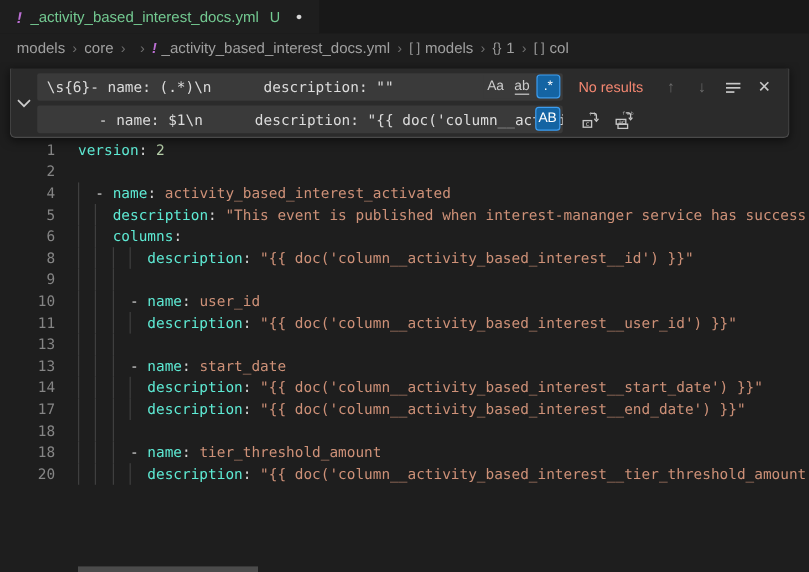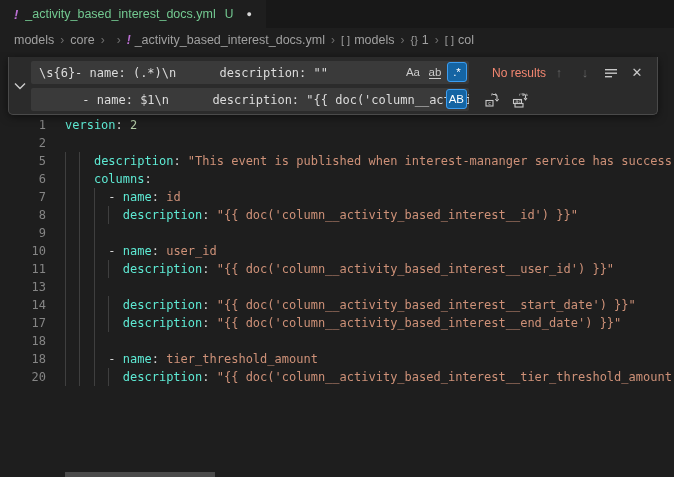--- a/index.html
+++ b/index.html
@@ -47,21 +47,21 @@
   .frow { display:flex; align-items:center; height:23px; }
   .finput { position:relative; width:438px; height:23px; background:#3a3a3a; border-radius:2px;
             display:flex; align-items:center; overflow:hidden; }
   .finput .ftext { font-family:"DejaVu Sans Mono", monospace; font-size:12px; color:#dcdcdc;
                    white-space:pre; padding-left:8px; overflow:hidden; flex:1; }
   .opts { position:absolute; right:2px; top:1px; display:flex; gap:2px; background:#3a3a3a; }
   .optbtn { min-width:20px; height:20px; border-radius:3px; display:flex; align-items:center;
             justify-content:center; color:#cccccc; font-size:11.5px; cursor:pointer; padding:0 2px; }
   .optbtn.active { background:#1464a3; border:1px solid #3c9df0; color:#ffffff; }
   .ww-inner { border-bottom:1px solid #cccccc; line-height:12px; }
-  .results { color:#f48771; font-size:12px; margin-left:23px; white-space:nowrap; }
+  .results { color:#f48771; font-size:12px; margin-left:13px; white-space:nowrap; }
   .navbtns { margin-left:auto; display:flex; align-items:center; gap:6px; padding-right:4px; }
   .icobtn { width:20px; height:20px; display:flex; align-items:center; justify-content:center;
             color:#c8c8c8; font-size:13px; cursor:pointer; border-radius:3px; }
   .icobtn.disabled { color:#6a6a6a; cursor:default; }
   .repbtns { display:flex; align-items:center; gap:8px; margin-left:13px; }
   svg { display:block; }
 </style>
 </head>
 <body>
 
@@ -169,28 +169,29 @@
             </svg>
           </span>
         </span>
       </div>
     </div>
   </div>
 
   <div class="code" id="code">
       <div class="cl"><span class="ln">1</span><span class="ct"><span class="tok-k">version</span><span class="tok-p">: </span><span class="tok-n">2</span></span></div>
       <div class="cl"><span class="ln">2</span><span class="ct"></span></div>
+      <div class="cl"><span class="guide" style="left: 65px;"></span><span class="ln">4</span><span class="ct"><span class="tok-p">  - </span><span class="tok-k">name</span><span class="tok-p">: </span><span class="tok-s">activity_based_interest_activated</span></span></div>
       <div class="cl"><span class="guide" style="left: 65px;"></span><span class="guide" style="left: 79.46px;"></span><span class="ln">5</span><span class="ct"><span class="tok-p">    </span><span class="tok-k">description</span><span class="tok-p">: </span><span class="tok-s">"This event is published when interest-mananger service has success</span></span></div>
       <div class="cl"><span class="guide" style="left: 65px;"></span><span class="guide" style="left: 79.46px;"></span><span class="ln">6</span><span class="ct"><span class="tok-p">    </span><span class="tok-k">columns</span><span class="tok-p">:</span></span></div>
-      <div class="cl"><span class="guide" style="left: 65px;"></span><span class="guide" style="left: 79.46px;"></span><span class="guide" style="left: 93.92px;"></span><span class="ln">7</span><span class="ct"><span class="tok-p">      - </span><span class="tok-k">name</span><span class="tok-p">: </span><span class="tok-s">id</span></span></div>
       <div class="cl"><span class="guide" style="left: 65px;"></span><span class="guide" style="left: 79.46px;"></span><span class="guide" style="left: 93.92px;"></span><span class="guide" style="left: 108.38px;"></span><span class="ln">8</span><span class="ct"><span class="tok-p">        </span><span class="tok-k">description</span><span class="tok-p">: </span><span class="tok-s">"{{ doc('column__activity_based_interest__id') }}"</span></span></div>
       <div class="cl"><span class="guide" style="left: 65px;"></span><span class="guide" style="left: 79.46px;"></span><span class="guide" style="left: 93.92px;"></span><span class="ln">9</span><span class="ct"></span></div>
       <div class="cl"><span class="guide" style="left: 65px;"></span><span class="guide" style="left: 79.46px;"></span><span class="guide" style="left: 93.92px;"></span><span class="ln">10</span><span class="ct"><span class="tok-p">      - </span><span class="tok-k">name</span><span class="tok-p">: </span><span class="tok-s">user_id</span></span></div>
       <div class="cl"><span class="guide" style="left: 65px;"></span><span class="guide" style="left: 79.46px;"></span><span class="guide" style="left: 93.92px;"></span><span class="guide" style="left: 108.38px;"></span><span class="ln">11</span><span class="ct"><span class="tok-p">        </span><span class="tok-k">description</span><span class="tok-p">: </span><span class="tok-s">"{{ doc('column__activity_based_interest__user_id') }}"</span></span></div>
       <div class="cl"><span class="guide" style="left: 65px;"></span><span class="guide" style="left: 79.46px;"></span><span class="guide" style="left: 93.92px;"></span><span class="ln">13</span><span class="ct"></span></div>
+      <div class="cl"><span class="guide" style="left: 65px;"></span><span class="guide" style="left: 79.46px;"></span><span class="guide" style="left: 93.92px;"></span><span class="ln">13</span><span class="ct"><span class="tok-p">      - </span><span class="tok-k">name</span><span class="tok-p">: </span><span class="tok-s">start_date</span></span></div>
       <div class="cl"><span class="guide" style="left: 65px;"></span><span class="guide" style="left: 79.46px;"></span><span class="guide" style="left: 93.92px;"></span><span class="guide" style="left: 108.38px;"></span><span class="ln">14</span><span class="ct"><span class="tok-p">        </span><span class="tok-k">description</span><span class="tok-p">: </span><span class="tok-s">"{{ doc('column__activity_based_interest__start_date') }}"</span></span></div>
       <div class="cl"><span class="guide" style="left: 65px;"></span><span class="guide" style="left: 79.46px;"></span><span class="guide" style="left: 93.92px;"></span><span class="guide" style="left: 108.38px;"></span><span class="ln">17</span><span class="ct"><span class="tok-p">        </span><span class="tok-k">description</span><span class="tok-p">: </span><span class="tok-s">"{{ doc('column__activity_based_interest__end_date') }}"</span></span></div>
       <div class="cl"><span class="guide" style="left: 65px;"></span><span class="guide" style="left: 79.46px;"></span><span class="guide" style="left: 93.92px;"></span><span class="ln">18</span><span class="ct"></span></div>
       <div class="cl"><span class="guide" style="left: 65px;"></span><span class="guide" style="left: 79.46px;"></span><span class="guide" style="left: 93.92px;"></span><span class="ln">18</span><span class="ct"><span class="tok-p">      - </span><span class="tok-k">name</span><span class="tok-p">: </span><span class="tok-s">tier_threshold_amount</span></span></div>
       <div class="cl"><span class="guide" style="left: 65px;"></span><span class="guide" style="left: 79.46px;"></span><span class="guide" style="left: 93.92px;"></span><span class="guide" style="left: 108.38px;"></span><span class="ln">20</span><span class="ct"><span class="tok-p">        </span><span class="tok-k">description</span><span class="tok-p">: </span><span class="tok-s">"{{ doc('column__activity_based_interest__tier_threshold_amount</span></span></div>
     </div>
 
   <div class="hscroll"></div>
 </div>
 

